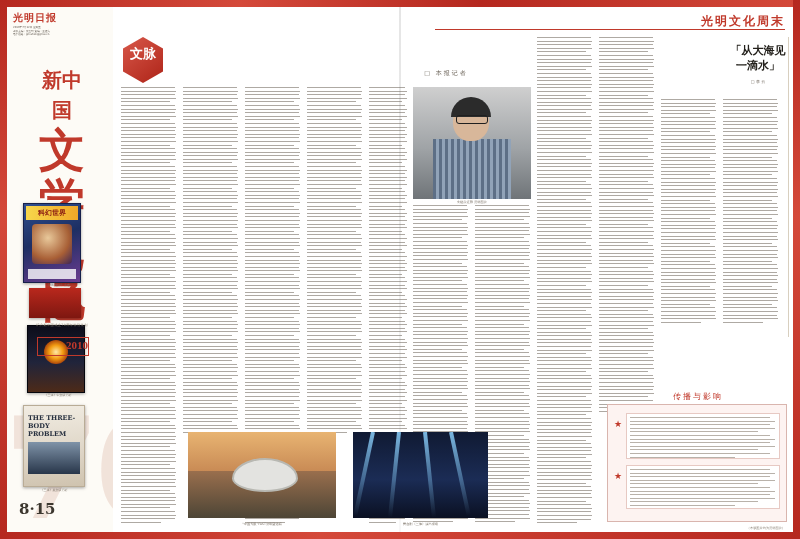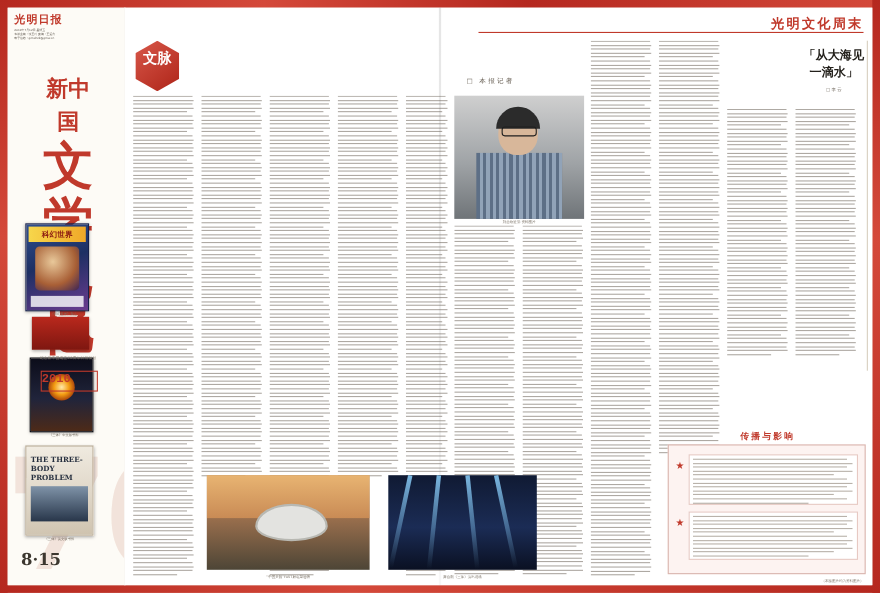--- a/index.html
+++ b/index.html
@@ -51,22 +51,22 @@
   .vtitle{
     position:absolute;left:28px;top:58px;width:54px;
     text-align:center;color:#c0392b;
     font-family:"DejaVu Serif","Liberation Serif",serif;
   }
   .vtitle .c1{font-size:20px;line-height:30px;font-weight:bold;}
   .vtitle .c2{font-size:46px;line-height:50px;font-weight:bold;}
   .yearbox{
     position:absolute;left:30px;top:330px;width:50px;height:17px;
     border:1.5px solid #c0392b;color:#c0392b;
-    font-size:11px;line-height:15px;text-align:left;font-weight:bold;
-    font-family:Liberation Mono, monospace;
+    font-size:11px;line-height:15px;text-align:right;font-weight:bold;
+    font-family:Liberation Serif, serif;
   }
   .subline{
     position:absolute;left:24px;top:316px;width:62px;
     font-size:3.2px;color:#8a7f70;text-align:center;letter-spacing:.4px;
   }
   .pagenum{
     position:absolute;left:12px;bottom:14px;
     font-size:15px;color:#3c372f;font-weight:bold;
     font-family:"DejaVu Serif","Liberation Serif",serif;
   }
@@ -224,21 +224,21 @@
     font-size:4px;color:#6d655a;
   }
 
   
   .redbox{
     position:absolute;right:6px;bottom:10px;width:178px;height:116px;
     border:1px solid #d9b5ae;background:#fdf3f1;
   }
   .redbox-title{
     position:absolute;right:70px;bottom:130px;
-    color:#c0392b;font-size:8px;font-weight:bold;letter-spacing:2px;
+    color:#c0392b;font-size:8px;font-weight:normal;letter-spacing:2px;
     font-family:"DejaVu Serif","Liberation Serif",serif;
   }
   .redbox .star{
     position:absolute;left:6px;color:#c0392b;font-size:9px;
   }
   .redbox .item{
     position:absolute;left:18px;right:6px;border:1px solid #e7c9c3;background:#fff;
     padding:3px;box-sizing:border-box;
   }
   .redbox .item .ln{background:#8a7f72;opacity:.6;}

